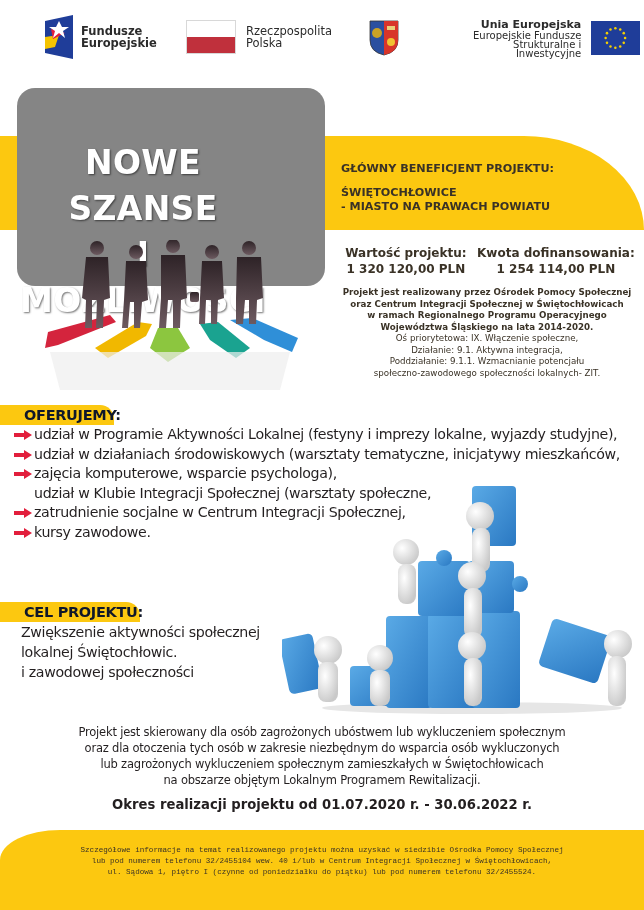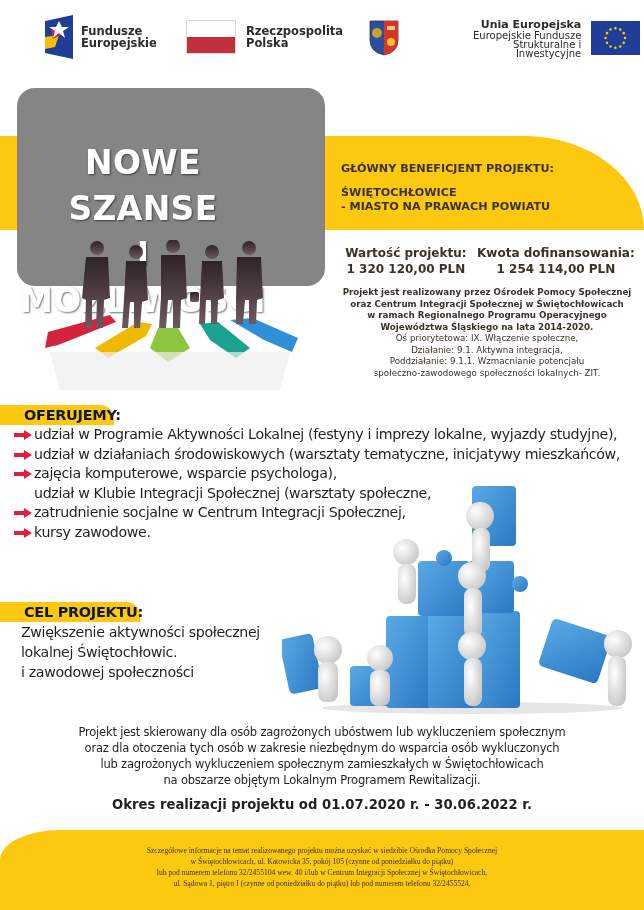--- a/index.html
+++ b/index.html
@@ -9,21 +9,21 @@
   
   .logos { position: absolute; top: 0; left: 0; width: 640px; height: 80px; }
   .logo { position: absolute; display: flex; align-items: center; }
   .fe { left: 45px; top: 15px; }
   .fe-mark { width: 28px; height: 44px; position: relative; }
   .fe-text { margin-left: 8px; font-size: 11.5px; font-weight: bold; line-height: 12px; color: #2b2b2b; font-family: "DejaVu Sans", sans-serif; }
   .rp { left: 186px; top: 20px; }
   .rp-flag { width: 50px; height: 34px; border: 1px solid #d8d8d8; display: flex; flex-direction: column; }
   .rp-flag .w { flex: 1; background: #ffffff; }
   .rp-flag .r { flex: 1; background: #c0303c; }
-  .rp-text { margin-left: 10px; font-size: 11.5px; font-weight: bold; line-height: 12px; color: #2b2b2b; font-family: "DejaVu Sans", sans-serif; }
+  .rp-text { margin-left: 10px; font-size: 11.5px; font-weight: normal; line-height: 12px; color: #2b2b2b; font-family: "DejaVu Sans", sans-serif; }
   .coa { left: 369px; top: 20px; width: 30px; height: 36px; }
   .ue { left: 448px; top: 18px; }
   .ue-text { text-align: right; margin-right: 10px; color: #2b2b2b; font-family: "DejaVu Sans", sans-serif; }
   .ue-title { font-size: 11px; font-weight: bold; line-height: 13px; }
   .ue-sub { font-size: 10px; line-height: 9px; }
   .eu-flag { width: 50px; height: 34px; background: #1f3d99; position: relative; }
 
   
   .yellow-band { position: absolute; left: 0; top: 136px; width: 644px; height: 94px; background: #fcc810;
                  border-top-right-radius: 120px 94px; }
@@ -60,21 +60,21 @@
   .goal-text { position: absolute; left: 21px; top: 622px; width: 260px; font-size: 14.2px; line-height: 20px; color: #231f20; font-family: "DejaVu Sans", sans-serif; letter-spacing: -0.35px; }
 
   .puzzle { position: absolute; left: 282px; top: 476px; width: 362px; height: 240px; }
 
   
   .target { position: absolute; left: 40px; top: 724px; width: 564px; text-align: center; font-size: 11.5px; line-height: 16px; color: #231f20; font-family: "DejaVu Sans", sans-serif; letter-spacing: -0.2px; }
   .period { position: absolute; left: 40px; top: 797px; width: 564px; text-align: center; font-weight: bold; font-size: 13.2px; color: #231f20; font-family: "DejaVu Sans", sans-serif; }
 
   
   .footer { position: absolute; left: 0; top: 830px; width: 644px; height: 80px; background: #fcc810; border-top-left-radius: 60px 30px; }
-  .footer-text { position: absolute; left: 20px; top: 845px; width: 604px; text-align: center; font-size: 7.6px; line-height: 11px; color: #3a3226; font-family: Liberation Serif, serif; }
+  .footer-text { position: absolute; left: 20px; top: 845px; width: 604px; text-align: center; font-size: 7.6px; line-height: 11px; color: #3a3226; font-family: Liberation Mono, monospace; }
 </style>
 </head>
 <body>
 
 <div class="logos">
   <div class="logo fe">
     <svg class="fe-mark" viewBox="0 0 28 44" width="28" height="44">
       <polygon points="0,6 28,0 28,44 0,38" fill="#1f3d99"></polygon>
       <polygon points="0,22 14,20 10,32 0,34" fill="#f5c400"></polygon>
       <polygon points="6,14 20,18 8,24" fill="#e21e3c"></polygon>
@@ -295,16 +295,15 @@
   <div>Projekt jest skierowany dla osób zagrożonych ubóstwem lub wykluczeniem społecznym</div>
   <div>oraz dla otoczenia tych osób w zakresie niezbędnym do wsparcia osób wykluczonych</div>
   <div>lub zagrożonych wykluczeniem społecznym zamieszkałych w Świętochłowicach</div>
   <div>na obszarze objętym Lokalnym Programem Rewitalizacji.</div>
 </div>
 <div class="period">Okres realizacji projektu od 01.07.2020 r. - 30.06.2022 r.</div>
 
 <div class="footer"></div>
 <div class="footer-text">
   <div>Szczegółowe informacje na temat realizowanego projektu można uzyskać w siedzibie Ośrodka Pomocy Społecznej</div>
-  <div>w Świętochłowicach, ul. Katowicka 35, pokój 105 (czynne od poniedziałku do piątku)</div>
   <div>lub pod numerem telefonu 32/2455104 wew. 40 i/lub w Centrum Integracji Społecznej w Świętochłowicach,</div>
   <div>ul. Sądowa 1, piętro I (czynne od poniedziałku do piątku) lub pod numerem telefonu 32/2455524.</div>
 </div>
 
 </body></html>

